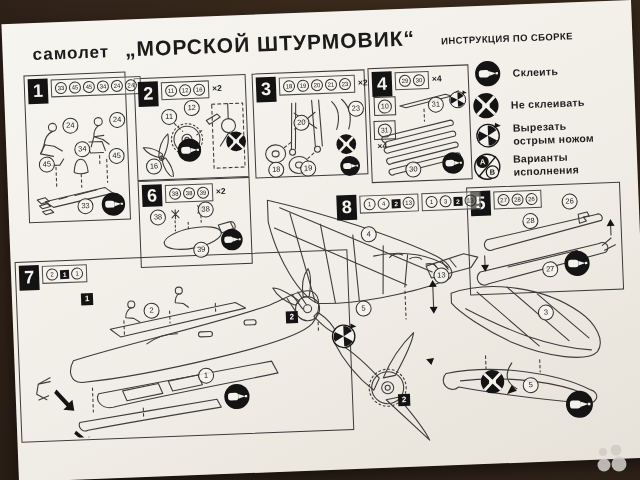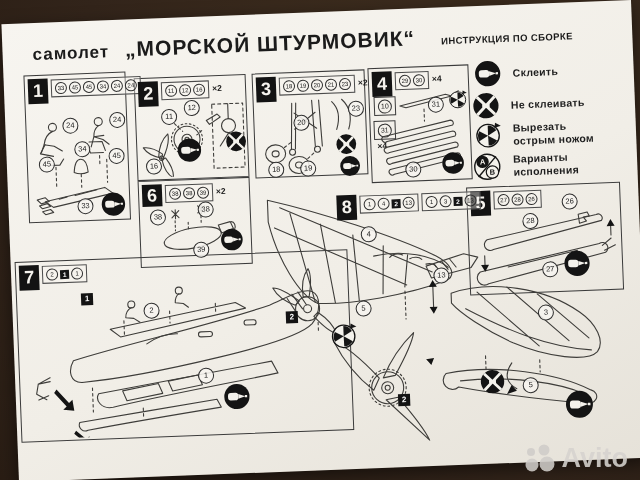--- a/index.html
+++ b/index.html
@@ -408,15 +408,14 @@
 
   <div class="wm">
     <svg width="32" height="30" viewBox="0 0 32 30">
       <g fill="#d0cdc9">
         <circle cx="7" cy="8" r="4"></circle>
         <circle cx="20" cy="6" r="5.5"></circle>
         <circle cx="8" cy="21" r="6.5"></circle>
         <circle cx="23" cy="20" r="7.5"></circle>
       </g>
     </svg>
-    <span class="wmtext">Avito</span>
   </div>
 </div>
 
 </body></html>

